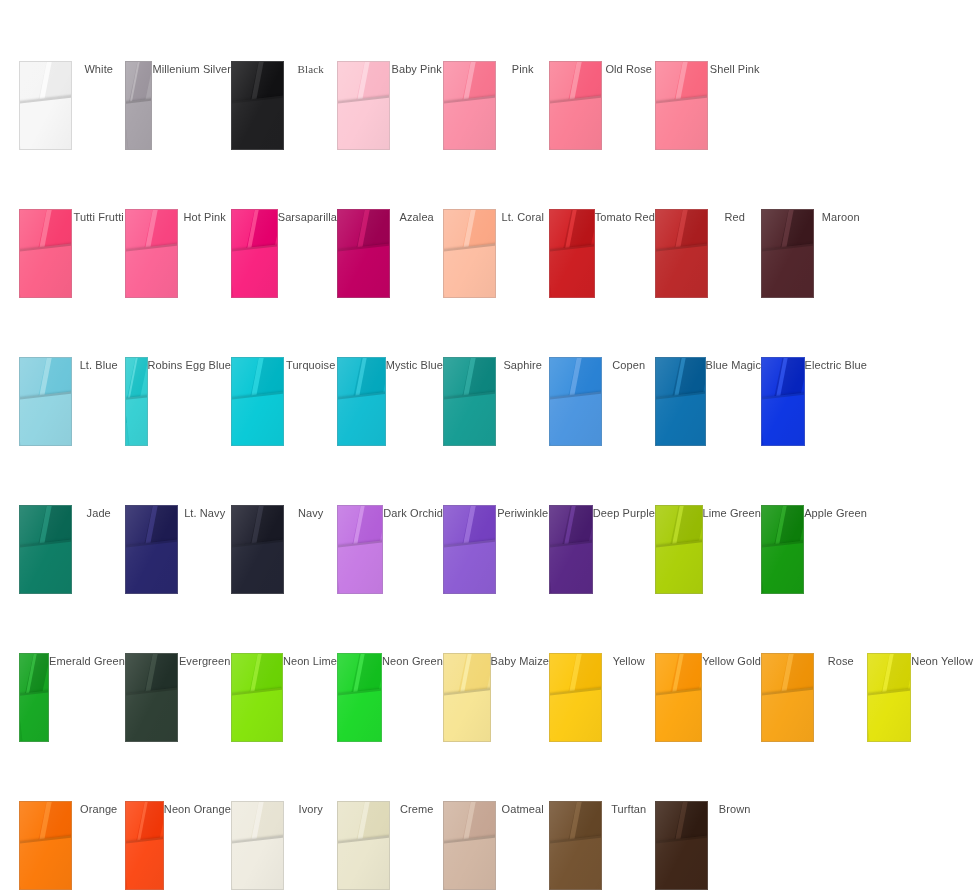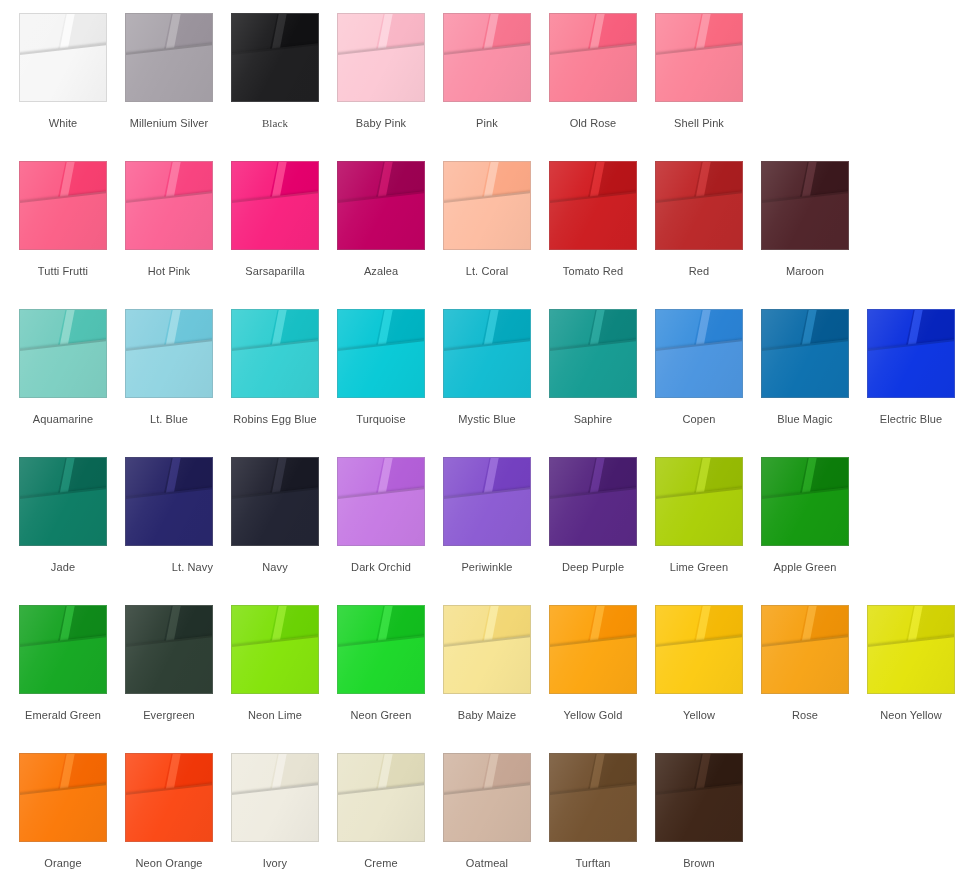--- a/index.html
+++ b/index.html
@@ -27,23 +27,23 @@
     display: flex;
     flex-direction: row;
     height: 148px;
     padding-left: 19px;
   }
 
   .swatch-cell {
     width: 106px;
     height: 148px;
     display: flex;
-    flex-direction: column;
     align-items: flex-start;
     flex: 0 0 106px;
+    margin-top: 48px;
   }
 
   .swatch-chip {
     position: relative;
     width: 88px;
     height: 89px;
     margin-top: 13px;
     overflow: hidden;
     border: 1px solid rgba(150,150,150,0.30);
     background: var(--base);
@@ -272,30 +272,20 @@
           <div class="fold-seam"></div>
           <div class="fold-lower"></div>
           <div class="fold-crease"></div>
           <div class="fold-sheen"></div>
         </div>
         <div class="swatch-label" style="color: rgb(76, 76, 76);">Maroon</div>
       </div>
     </div>
     <div class="swatch-row">
       <div class="swatch-cell">
-        <div class="swatch-chip" style="--base: #72cbbe; --lower: #7fd0c3; --right: #51c2b3; --seam: #8bd7cb;">
-          <div class="fold-right"></div>
-          <div class="fold-seam"></div>
-          <div class="fold-lower"></div>
-          <div class="fold-crease"></div>
-          <div class="fold-sheen"></div>
-        </div>
-        <div class="swatch-label" style="color: rgb(76, 76, 76);">Aquamarine</div>
-      </div>
-      <div class="swatch-cell">
         <div class="swatch-chip" style="--base: #87cfdf; --lower: #93d5e2; --right: #6cc6da; --seam: #9cdae6;">
           <div class="fold-right"></div>
           <div class="fold-seam"></div>
           <div class="fold-lower"></div>
           <div class="fold-crease"></div>
           <div class="fold-sheen"></div>
         </div>
         <div class="swatch-label" style="color: rgb(76, 76, 76);">Lt. Blue</div>
       </div>
       <div class="swatch-cell">
@@ -381,21 +371,21 @@
         <div class="swatch-label" style="color: rgb(76, 76, 76);">Jade</div>
       </div>
       <div class="swatch-cell">
         <div class="swatch-chip" style="--base: #262365; --lower: #29276d; --right: #1d1b51; --seam: #332f78;">
           <div class="fold-right"></div>
           <div class="fold-seam"></div>
           <div class="fold-lower"></div>
           <div class="fold-crease"></div>
           <div class="fold-sheen"></div>
         </div>
-        <div class="swatch-label" style="color: rgb(76, 76, 76); text-align: right;">Lt. Navy</div>
+        <div class="swatch-label" style="color: rgb(76, 76, 76);">Lt. Navy</div>
       </div>
       <div class="swatch-cell">
         <div class="swatch-chip" style="--base: #20212f; --lower: #232534; --right: #181924; --seam: #2c2d3c;">
           <div class="fold-right"></div>
           <div class="fold-seam"></div>
           <div class="fold-lower"></div>
           <div class="fold-crease"></div>
           <div class="fold-sheen"></div>
         </div>
         <div class="swatch-label" style="color: rgb(76, 76, 76);">Navy</div>
@@ -496,38 +486,38 @@
         <div class="swatch-chip" style="--base: #f5e08b; --lower: #f7e595; --right: #f2d775; --seam: #f9ea9f;">
           <div class="fold-right"></div>
           <div class="fold-seam"></div>
           <div class="fold-lower"></div>
           <div class="fold-crease"></div>
           <div class="fold-sheen"></div>
         </div>
         <div class="swatch-label" style="color: rgb(76, 76, 76);">Baby Maize</div>
       </div>
       <div class="swatch-cell">
+        <div class="swatch-chip" style="--base: #fcc70c; --lower: #fccb16; --right: #f4b906; --seam: #fdd12b;">
+          <div class="fold-right"></div>
+          <div class="fold-seam"></div>
+          <div class="fold-lower"></div>
+          <div class="fold-crease"></div>
+          <div class="fold-sheen"></div>
+        </div>
+        <div class="swatch-label" style="color: rgb(76, 76, 76);">Yellow</div>
+      </div>
+      <div class="swatch-cell">
         <div class="swatch-chip" style="--base: #fca20c; --lower: #fca713; --right: #f79204; --seam: #fdaf28;">
           <div class="fold-right"></div>
           <div class="fold-seam"></div>
           <div class="fold-lower"></div>
           <div class="fold-crease"></div>
           <div class="fold-sheen"></div>
         </div>
         <div class="swatch-label" style="color: rgb(76, 76, 76);">Yellow Gold</div>
-      </div>
-      <div class="swatch-cell">
-        <div class="swatch-chip" style="--base: #fcc70c; --lower: #fccb16; --right: #f4b906; --seam: #fdd12b;">
-          <div class="fold-right"></div>
-          <div class="fold-seam"></div>
-          <div class="fold-lower"></div>
-          <div class="fold-crease"></div>
-          <div class="fold-sheen"></div>
-        </div>
-        <div class="swatch-label" style="color: rgb(76, 76, 76);">Yellow</div>
       </div>
       <div class="swatch-cell">
         <div class="swatch-chip" style="--base: #f6a011; --lower: #f7a51a; --right: #ee9207; --seam: #f8ad2c;">
           <div class="fold-right"></div>
           <div class="fold-seam"></div>
           <div class="fold-lower"></div>
           <div class="fold-crease"></div>
           <div class="fold-sheen"></div>
         </div>
         <div class="swatch-label" style="color: rgb(76, 76, 76);">Rose</div>

